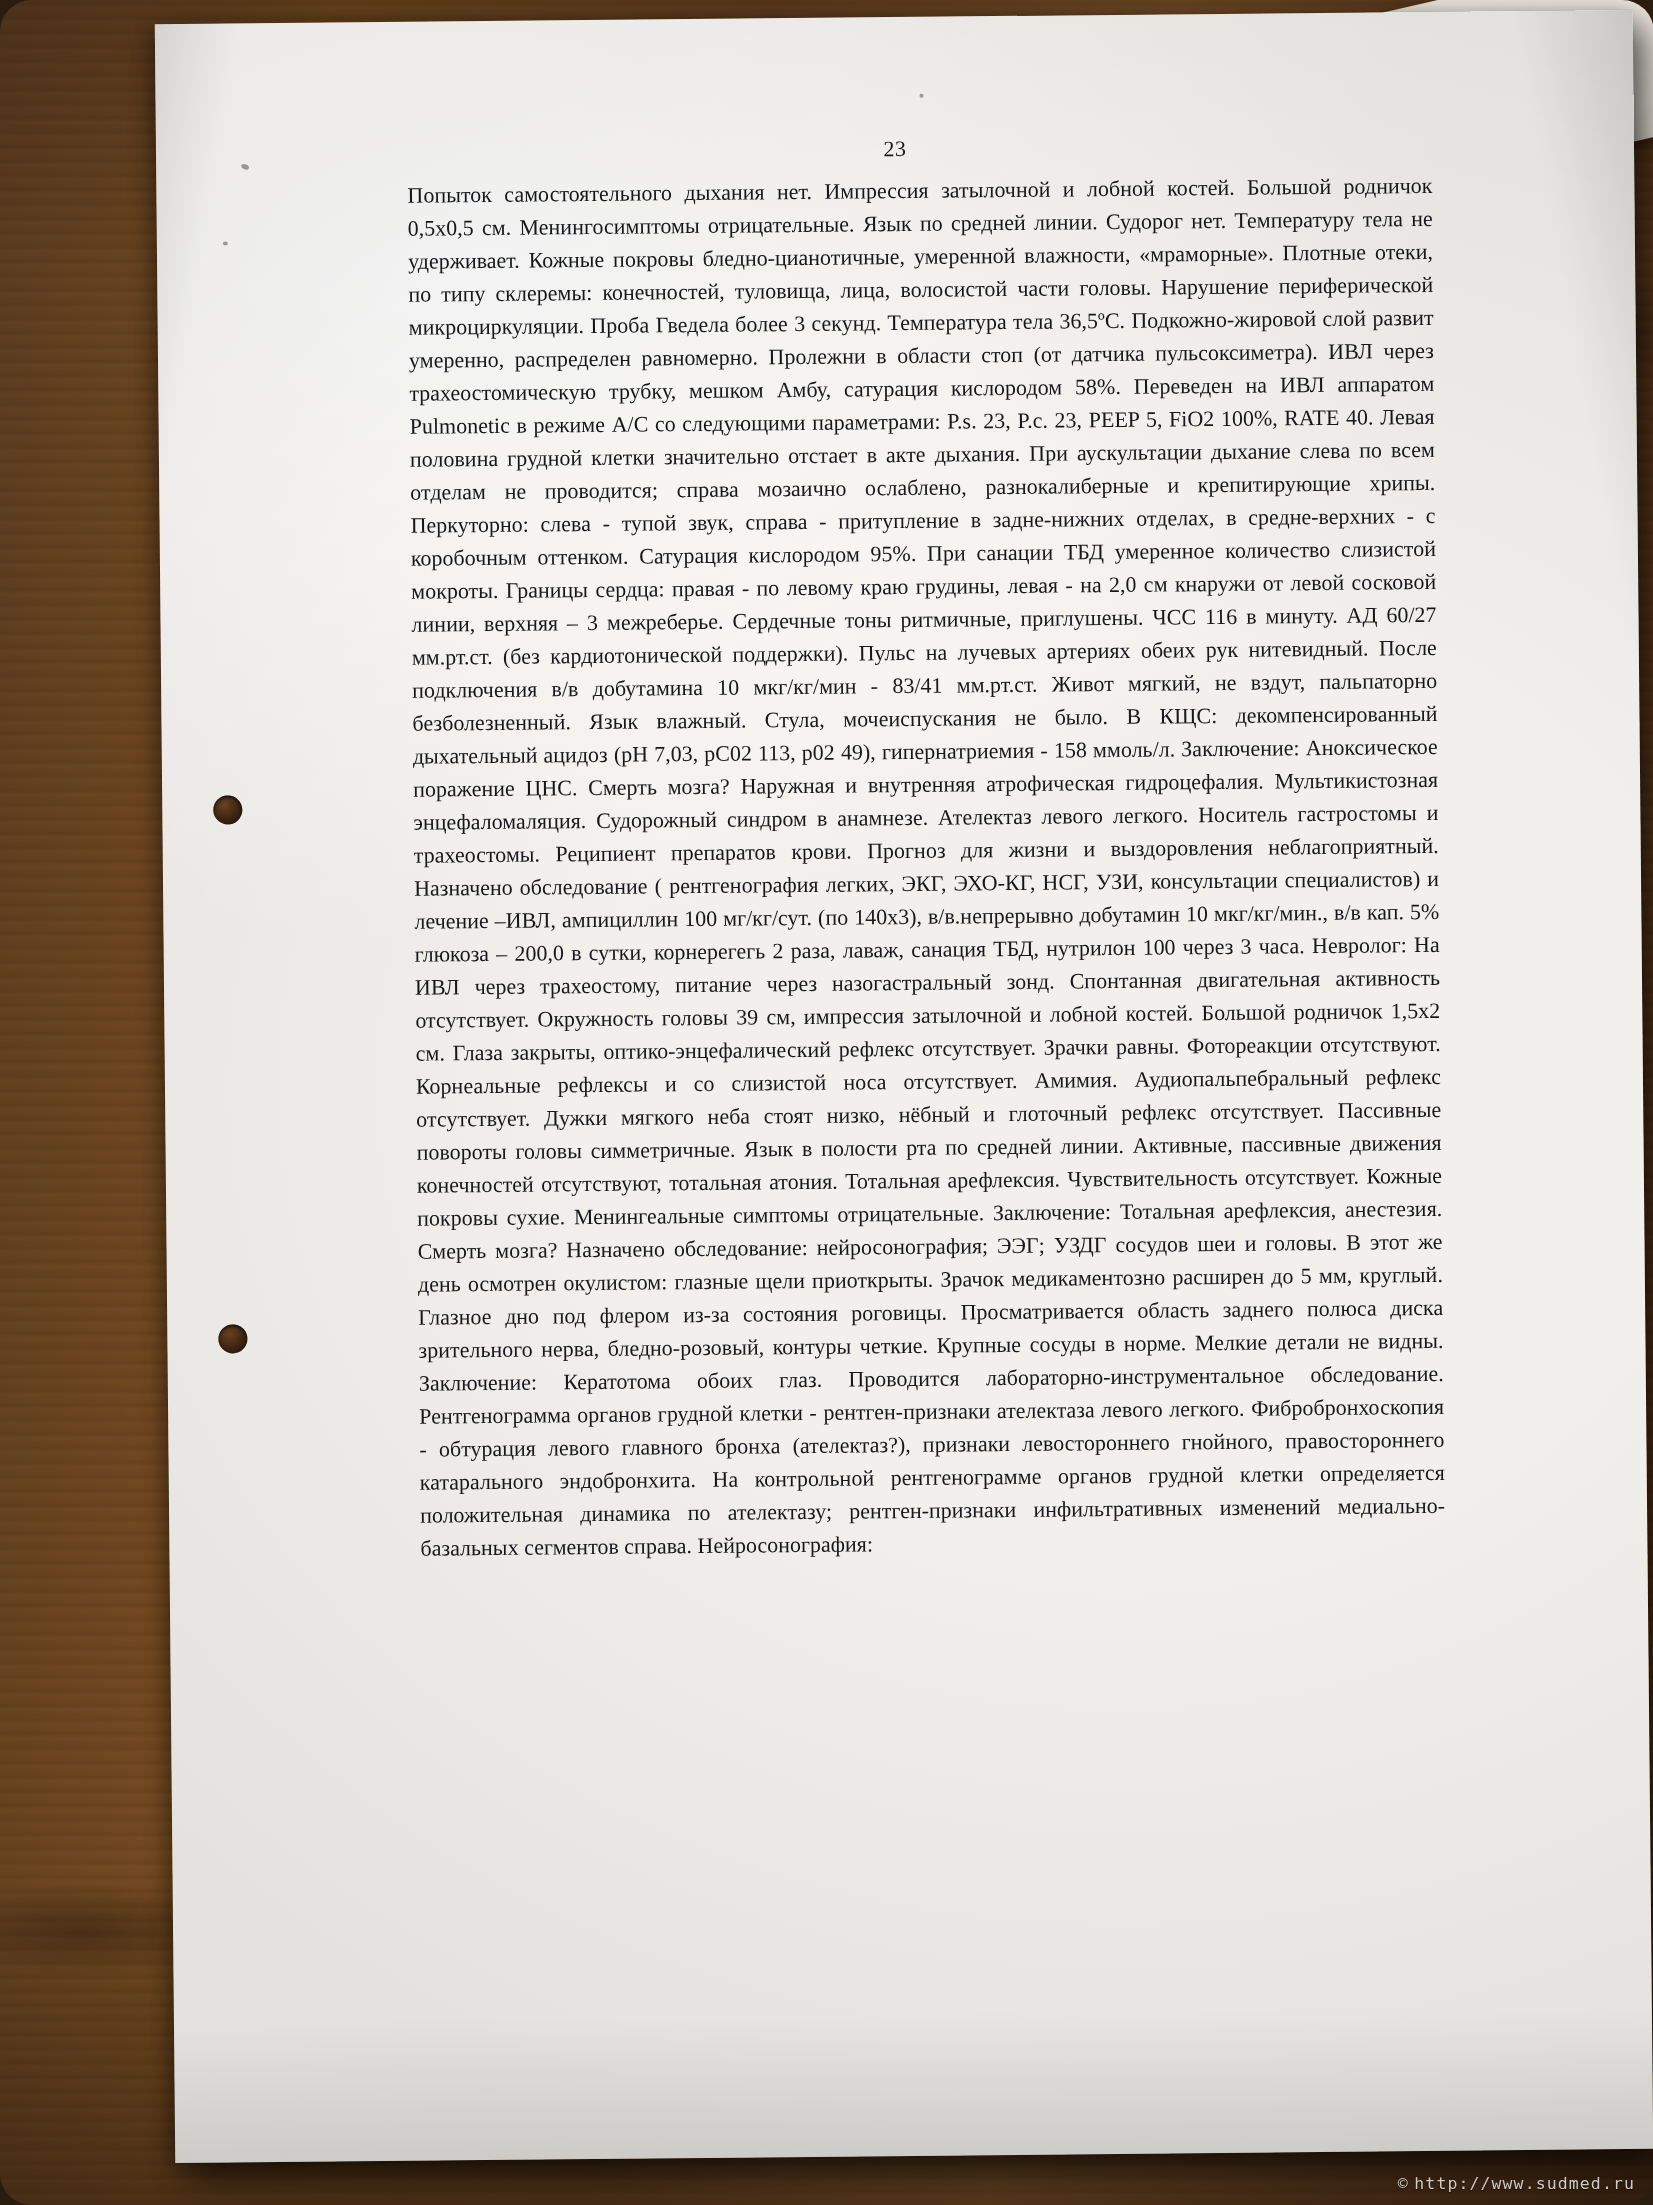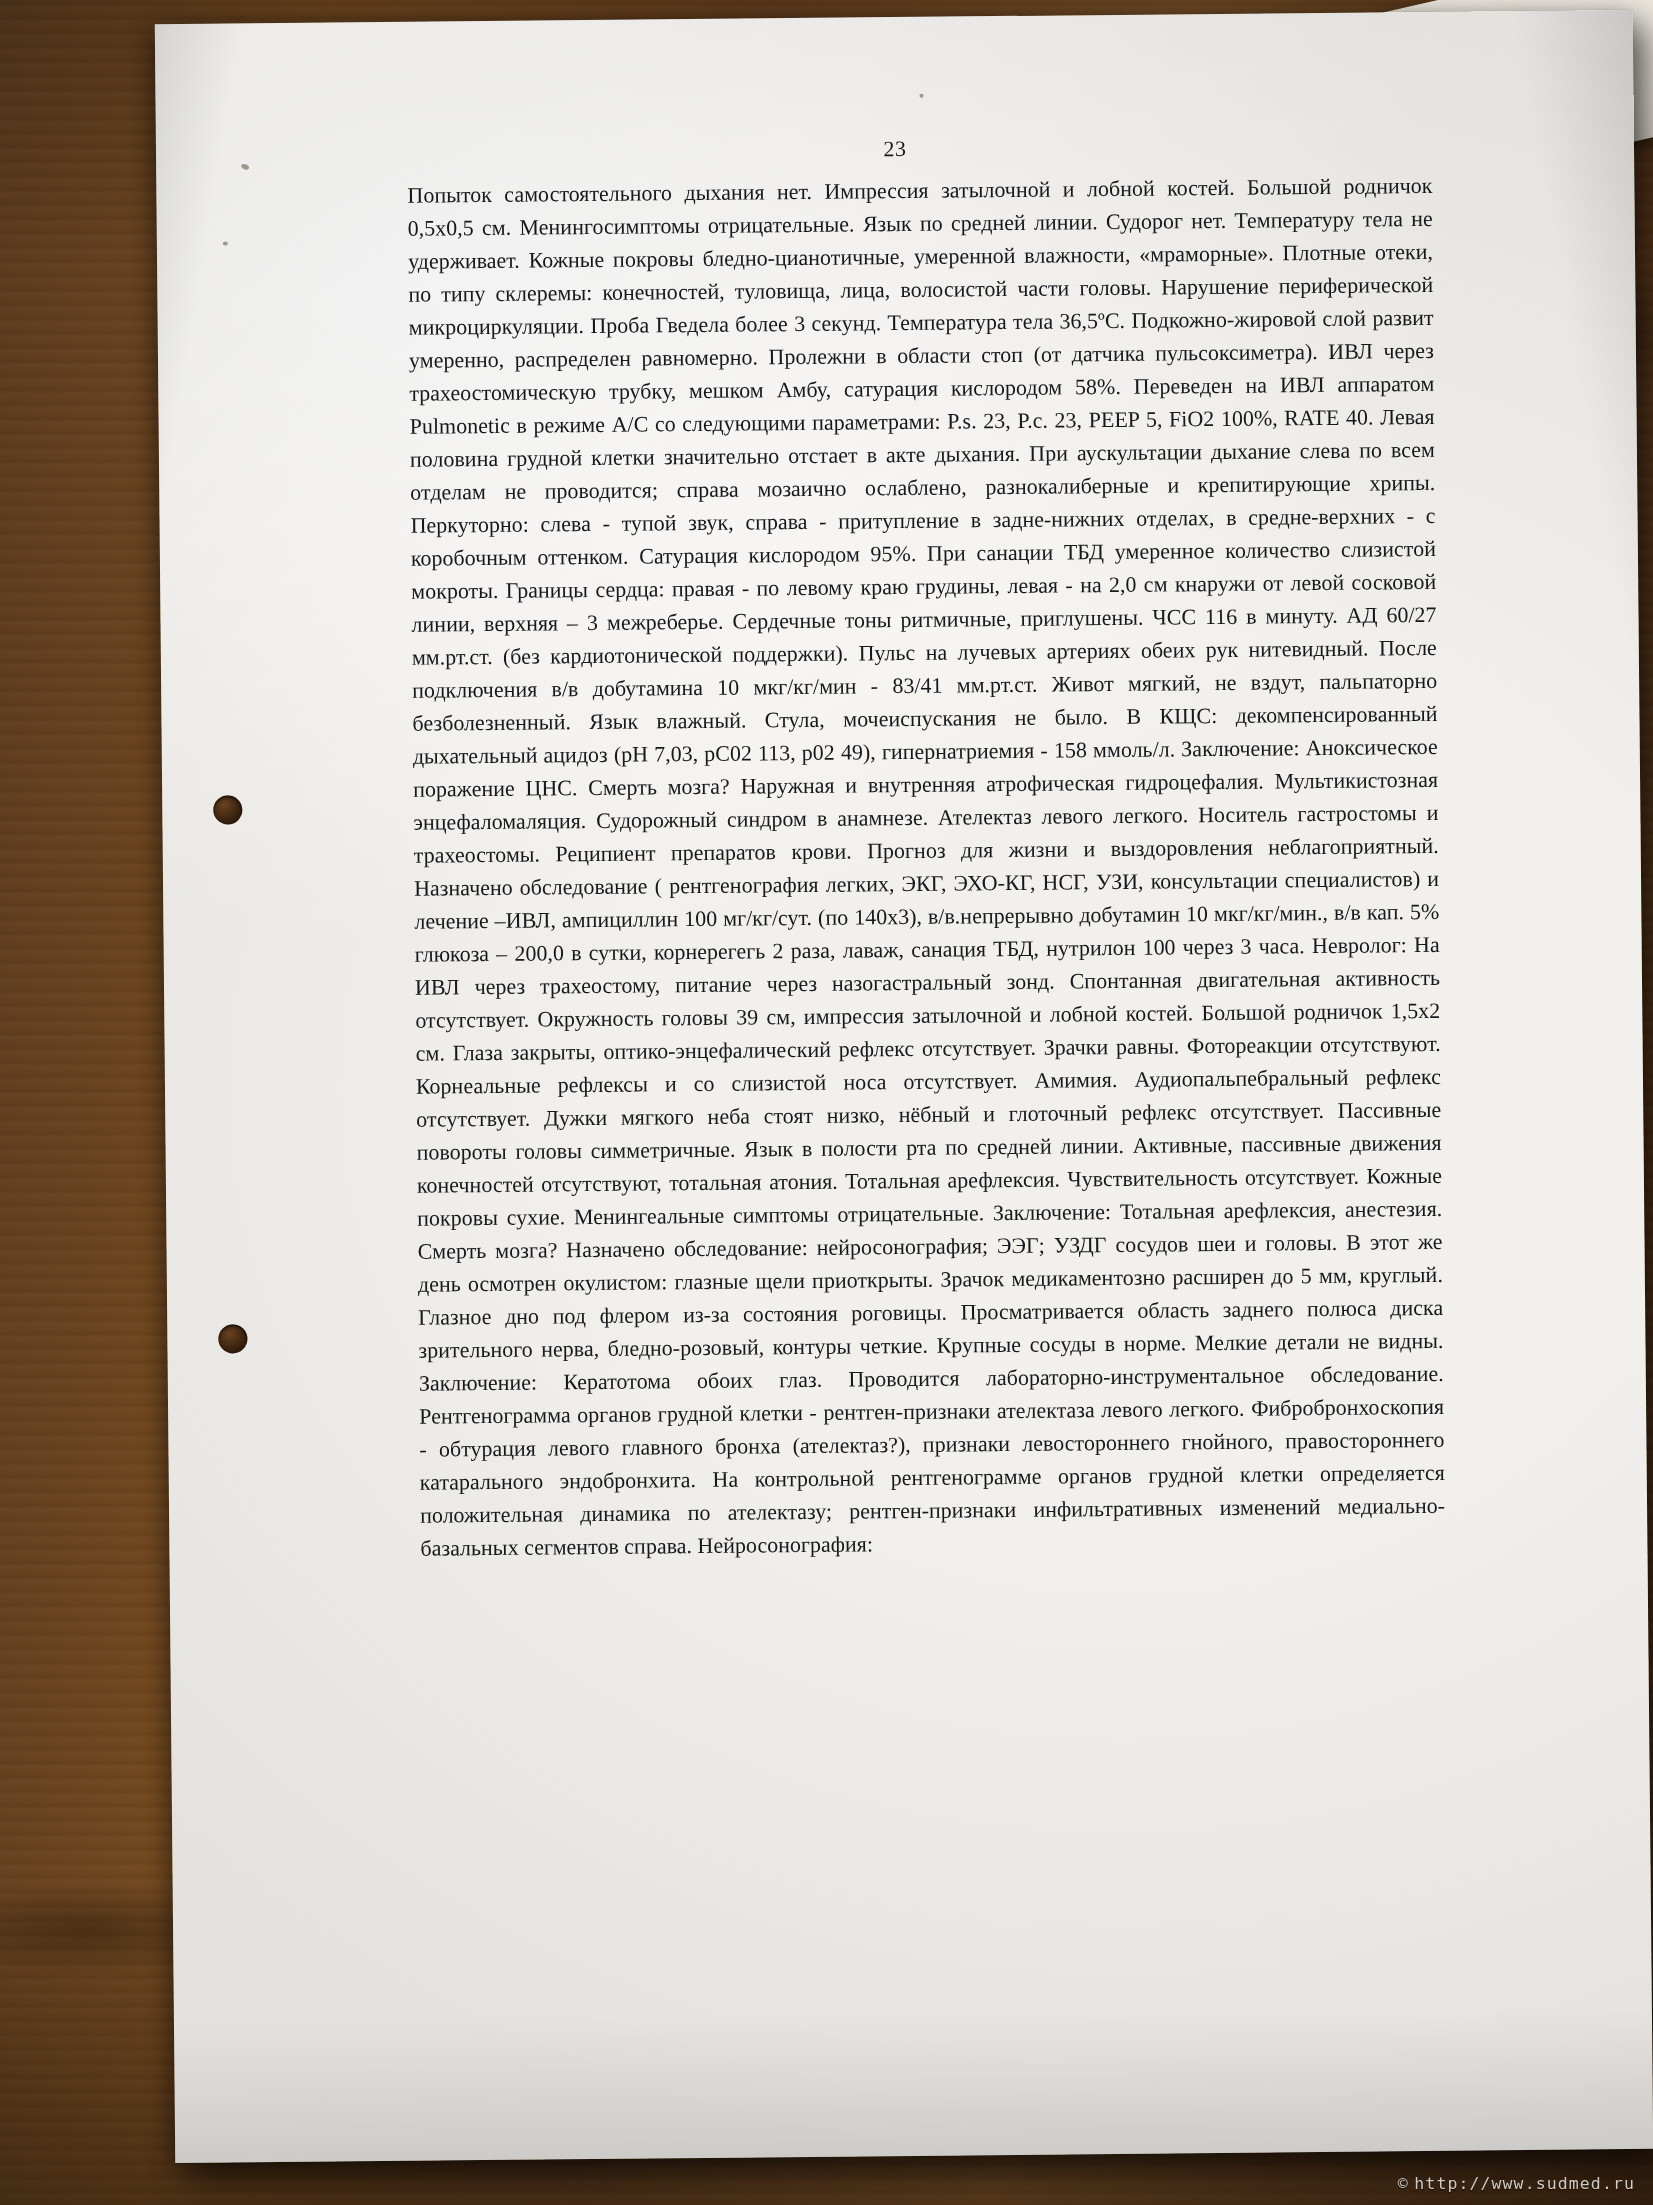--- a/index.html
+++ b/index.html
@@ -22,20 +22,21 @@
     background:
       repeating-linear-gradient(
         180deg,
         rgba(0,0,0,0.00) 0px,
         rgba(0,0,0,0.05) 3.9px,
         rgba(255,255,255,0.02) 7.7px,
         rgba(0,0,0,0.00) 14.3px
       ),
       linear-gradient(95deg, #5a3a1e 0%, #73491f 18%, #6a4220 42%, #7d5228 64%, #5e3a1c 85%, #4a2c13 100%);
     overflow: hidden;
+    border-radius: 32px;
   }
   
   #scene::before {
     content: "";
     position: absolute;
     inset: 0;
     background:
       radial-gradient(ellipse 232px 66px at 88px 1930px, rgba(0,0,0,0.28), rgba(0,0,0,0) 70%),
       radial-gradient(ellipse 276px 88px at 1571px 331px, rgba(0,0,0,0.22), rgba(0,0,0,0) 70%),
       radial-gradient(ellipse 386px 110px at 1433px 2095px, rgba(0,0,0,0.25), rgba(0,0,0,0) 72%),

